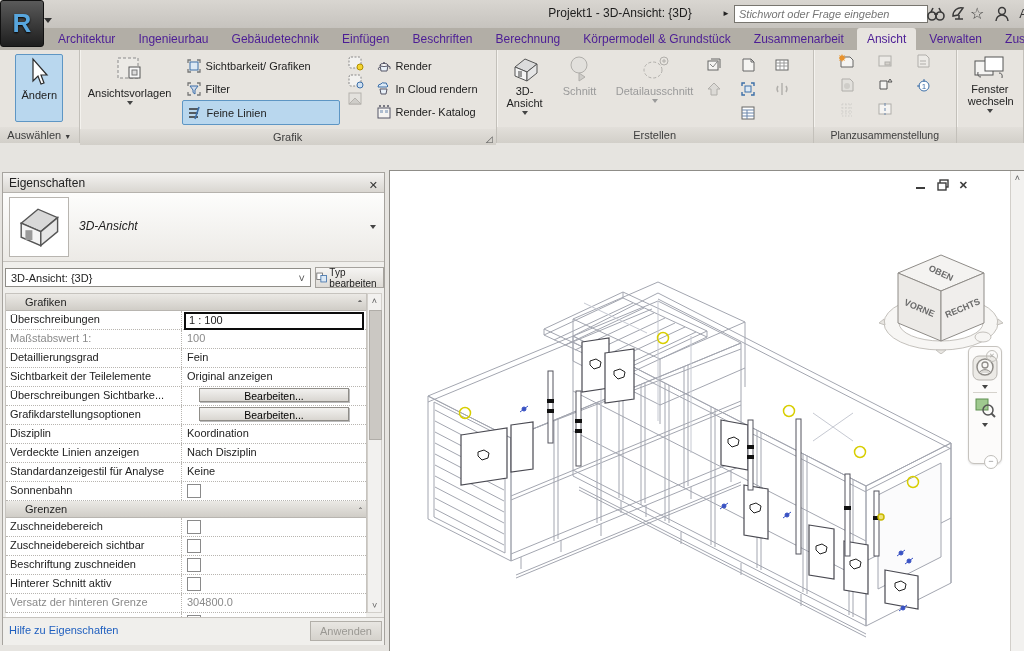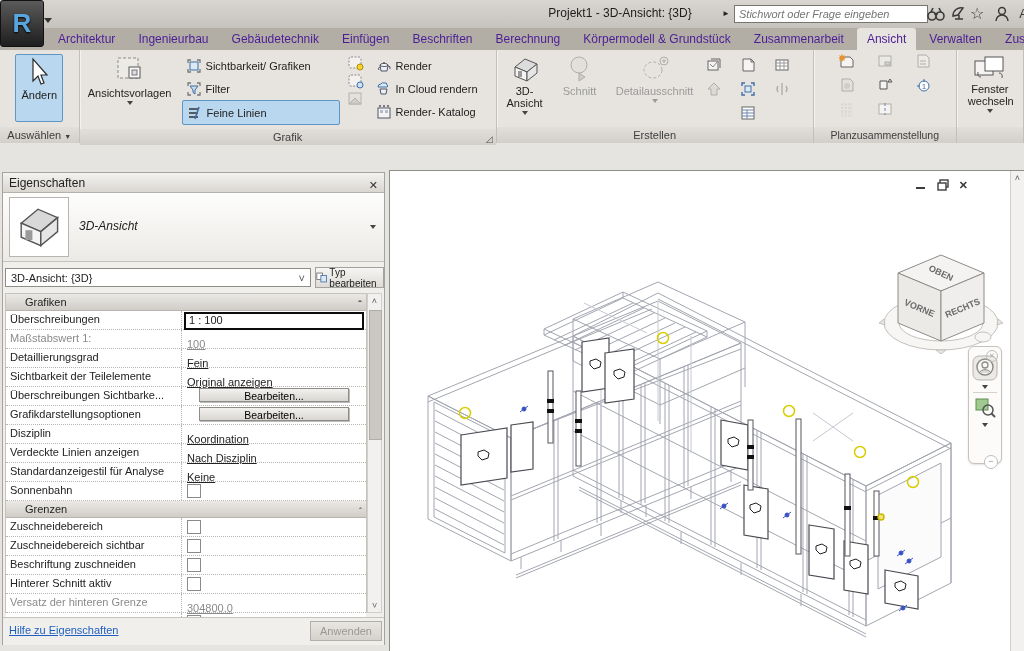--- a/index.html
+++ b/index.html
@@ -53,31 +53,31 @@
   #inst-combo .chev{position:absolute;right:5px;top:0;color:#555;}
   #edit-type{left:312px;top:2px;width:69px;height:21px;background:linear-gradient(#f6f5f3,#dedbd6);border:1px solid #a5a29d;
              font-size:10px;display:flex;align-items:center;justify-content:center;box-sizing:border-box;}
   #grid{left:2px;top:120px;width:362px;height:320px;background:#fff;border:1px solid #c6c3be;box-sizing:border-box;}
   .sechdr{height:16px;background:linear-gradient(#ebe9e5,#d0cdc7);border-bottom:1px solid #b8b5b0;
           line-height:16px;padding-left:19px;position:relative;font-size:11px;color:#1f1f1f;}
   .sechdr .dchev{position:absolute;right:6px;top:2px;font-size:9px;color:#444;letter-spacing:-2px;}
   .prow{height:18px;display:flex;border-bottom:1px dotted #b8b5b0;background:#fff;}
   .plabel{width:176px;padding:2px 0 0 4px;border-right:1px dotted #b8b5b0;box-sizing:border-box;white-space:nowrap;overflow:hidden;}
   .pval{flex:1;padding:1px 2px;position:relative;}
-  .pval .txt{padding-left:3px;display:block;padding-top:7px;text-decoration:underline;}
+  .pval .txt{padding-left:3px;display:block;padding-top:1px;}
   .graytxt{color:#8a8a8a;}
   .scale-field{border:2px solid #0c0c0c;height:14px;line-height:13px;padding-left:3px;background:#fff;}
   .ebtn{display:block;margin:0 auto;width:150px;height:14px;background:linear-gradient(#f2f1ef,#d9d6d1);
         border:1px solid #8f8d88;font-size:10.5px;text-align:center;line-height:13px;box-shadow:1px 1px 0 #bbb;}
   .cb{display:inline-block;width:12px;height:12px;border:1px solid #8a8a8a;background:#fff;margin-left:3px;margin-top:1px;}
   #pal-scroll{left:364px;top:120px;width:15px;height:320px;background:#f2f1ef;border:1px solid #d2cfca;box-sizing:border-box;}
   .sarrow{width:13px;text-align:center;color:#606060;font-size:9px;height:14px;line-height:14px;}
   #pal-thumb{left:1px;top:16px;width:11px;height:128px;background:#cbc8c3;border:1px solid #b0ada8;}
   #pal-footer{left:0;top:444px;width:381px;height:27px;background:#f0efec;border-top:1px solid #c6c3be;}
-  #help-link{left:6px;top:6px;color:#1f5fbf;text-decoration:underline;font-size:11px;text-align:center;}
+  #help-link{left:6px;top:6px;color:#1f5fbf;font-size:11px;text-align:center;}
   #apply-btn{right:2px;top:3px;width:72px;height:20px;background:linear-gradient(#e8e6e2,#d5d2cc);border:1px solid #b2afa9;
              color:#9a9893;text-align:center;line-height:19px;box-sizing:border-box;}
   
   #canvas{left:389px;top:170px;width:635px;height:481px;background:#fff;border-top:1px solid #8f8d88;border-left:1px solid #8f8d88;box-sizing:border-box;}
   #win-controls{right:56px;top:8px;display:flex;gap:10px;color:#3d3d3d;}
   #view-scroll{right:0;top:0;width:13px;height:480px;background:#f2f1ef;border-left:1px solid #d2cfca;}
   #navbar{right:22px;top:175px;width:32px;height:116px;background:#fcfbfa;border:1px solid #c6c3be;border-radius:6px;
           display:flex;flex-direction:column;align-items:center;box-shadow:0 1px 2px rgba(0,0,0,.12);}
   #nav-close{position:absolute;right:3px;top:3px;width:10px;height:10px;border:1px solid #c0beb9;border-radius:50%;
              color:#b0aeaa;font-size:7px;line-height:9px;text-align:center;}

